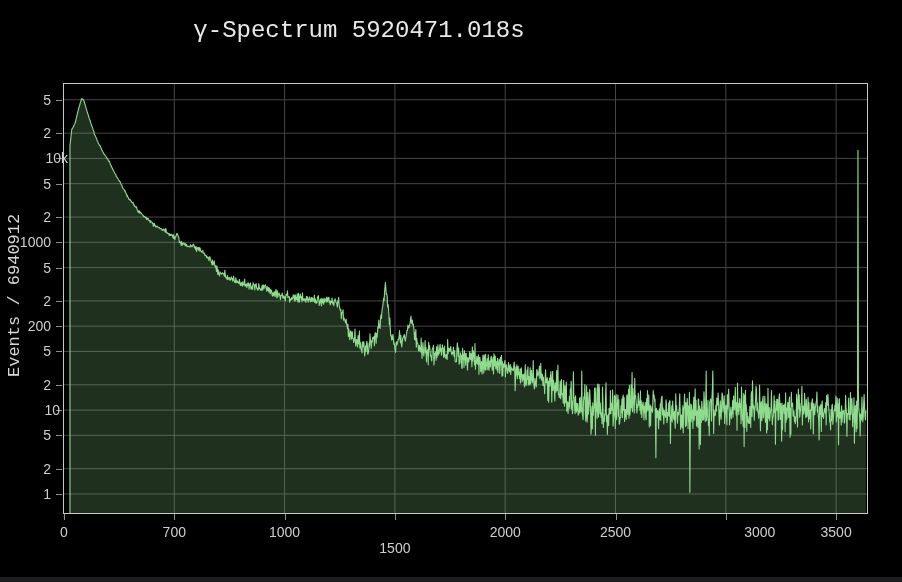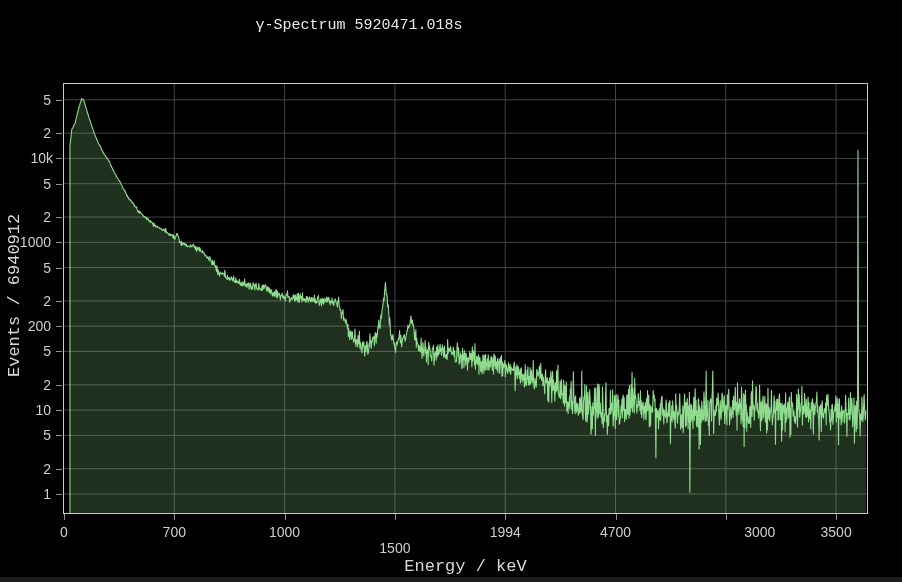--- a/index.html
+++ b/index.html
@@ -3,21 +3,21 @@
 <meta charset="utf-8">
 <style>
   html,body{margin:0;padding:0;background:#000;}
   #screen{
     position:relative;width:902px;height:582px;background:#000;overflow:hidden;
     font-family:"Liberation Sans",sans-serif;
   }
   .chart-title{
     position:absolute;top:17px;left:0;width:718px;text-align:center;
     font-family:"Liberation Mono","DejaVu Sans Mono",monospace;
-    font-size:15px;color:#e9e9e9;letter-spacing:0px;white-space:pre;
+    font-size:24px;color:#e9e9e9;letter-spacing:0px;white-space:pre;
   }
   .x-axis-title{
     position:absolute;top:557px;left:64px;width:803px;text-align:center;
     font-family:"Liberation Mono","DejaVu Sans Mono",monospace;
     font-size:17px;color:#d8d8d8;white-space:pre;
   }
   .y-axis-title{
     position:absolute;top:297px;left:-66px;width:160px;text-align:center;
     transform:translate(0,-50%) rotate(-90deg);transform-origin:50% 50%;
     font-family:"Liberation Mono","DejaVu Sans Mono",monospace;
@@ -83,55 +83,54 @@
   <div id="ticks-layer">
       <div class="tick-mark" style="left: 64px; top: 514px; width: 1px; height: 6px;"></div>
       <div class="xtick-label" style="left: 64px; top: 524px;">0</div>
       <div class="tick-mark" style="left: 174.302px; top: 514px; width: 1px; height: 6px;"></div>
       <div class="xtick-label" style="left: 174.302px; top: 524px;">700</div>
       <div class="tick-mark" style="left: 284.604px; top: 514px; width: 1px; height: 6px;"></div>
       <div class="xtick-label" style="left: 284.604px; top: 524px;">1000</div>
       <div class="tick-mark" style="left: 394.907px; top: 514px; width: 1px; height: 6px;"></div>
       <div class="xtick-label" style="left: 394.907px; top: 540px;">1500</div>
       <div class="tick-mark" style="left: 505.209px; top: 514px; width: 1px; height: 6px;"></div>
-      <div class="xtick-label" style="left: 505.209px; top: 524px;">1994</div>
+      <div class="xtick-label" style="left: 505.209px; top: 524px;">2000</div>
       <div class="tick-mark" style="left: 615.511px; top: 514px; width: 1px; height: 6px;"></div>
-      <div class="xtick-label" style="left: 615.511px; top: 524px;">4700</div>
+      <div class="xtick-label" style="left: 615.511px; top: 524px;">2500</div>
       <div class="tick-mark" style="left: 725.813px; top: 514px; width: 1px; height: 6px;"></div>
       <div class="xtick-label" style="left: 725.813px; top: 524px; margin-left: 34px;">3000</div>
       <div class="tick-mark" style="left: 836.115px; top: 514px; width: 1px; height: 6px;"></div>
       <div class="xtick-label" style="left: 836.115px; top: 524px;">3500</div>
       <div class="tick-mark" style="left: 56px; top: 493.962px; width: 6px; height: 1px;"></div>
       <div class="ytick-label" style="left: 5px; top: 493.962px;">1</div>
       <div class="tick-mark" style="left: 56px; top: 468.71px; width: 6px; height: 1px;"></div>
       <div class="ytick-label" style="left: 5px; top: 468.71px;">2</div>
       <div class="tick-mark" style="left: 56px; top: 435.327px; width: 6px; height: 1px;"></div>
       <div class="ytick-label" style="left: 5px; top: 435.327px;">5</div>
       <div class="tick-mark" style="left: 56px; top: 410.075px; width: 6px; height: 1px;"></div>
-      <div class="ytick-label" style="left: 5px; top: 410.075px;">10</div>
+      <div class="ytick-label" style="left: 14px; top: 410.075px;">10</div>
       <div class="tick-mark" style="left: 56px; top: 384.822px; width: 6px; height: 1px;"></div>
       <div class="ytick-label" style="left: 5px; top: 384.822px;">2</div>
       <div class="tick-mark" style="left: 56px; top: 351.44px; width: 6px; height: 1px;"></div>
       <div class="ytick-label" style="left: 5px; top: 351.44px;">5</div>
       <div class="tick-mark" style="left: 56px; top: 326.187px; width: 6px; height: 1px;"></div>
       <div class="ytick-label" style="left: 5px; top: 326.187px;">200</div>
       <div class="tick-mark" style="left: 56px; top: 300.935px; width: 6px; height: 1px;"></div>
       <div class="ytick-label" style="left: 5px; top: 300.935px;">2</div>
       <div class="tick-mark" style="left: 56px; top: 267.553px; width: 6px; height: 1px;"></div>
       <div class="ytick-label" style="left: 5px; top: 267.553px;">5</div>
       <div class="tick-mark" style="left: 56px; top: 242.3px; width: 6px; height: 1px;"></div>
       <div class="ytick-label" style="left: 5px; top: 242.3px;">1000</div>
       <div class="tick-mark" style="left: 56px; top: 217.047px; width: 6px; height: 1px;"></div>
       <div class="ytick-label" style="left: 5px; top: 217.047px;">2</div>
       <div class="tick-mark" style="left: 56px; top: 183.665px; width: 6px; height: 1px;"></div>
       <div class="ytick-label" style="left: 5px; top: 183.665px;">5</div>
       <div class="tick-mark" style="left: 56px; top: 158.413px; width: 6px; height: 1px;"></div>
-      <div class="ytick-label" style="left: 7px; top: 158.413px;">10k</div>
+      <div class="ytick-label" style="left: 22px; top: 158.413px;">10k</div>
       <div class="tick-mark" style="left: 56px; top: 133.16px; width: 6px; height: 1px;"></div>
       <div class="ytick-label" style="left: 5px; top: 133.16px;">2</div>
       <div class="tick-mark" style="left: 56px; top: 99.7779px; width: 6px; height: 1px;"></div>
       <div class="ytick-label" style="left: 5px; top: 99.7779px;">5</div>
     </div>
 
-  <div class="x-axis-title">Energy / keV</div>
 
   <div class="bottom-strip"></div>
 </div>
 
 </body></html>

